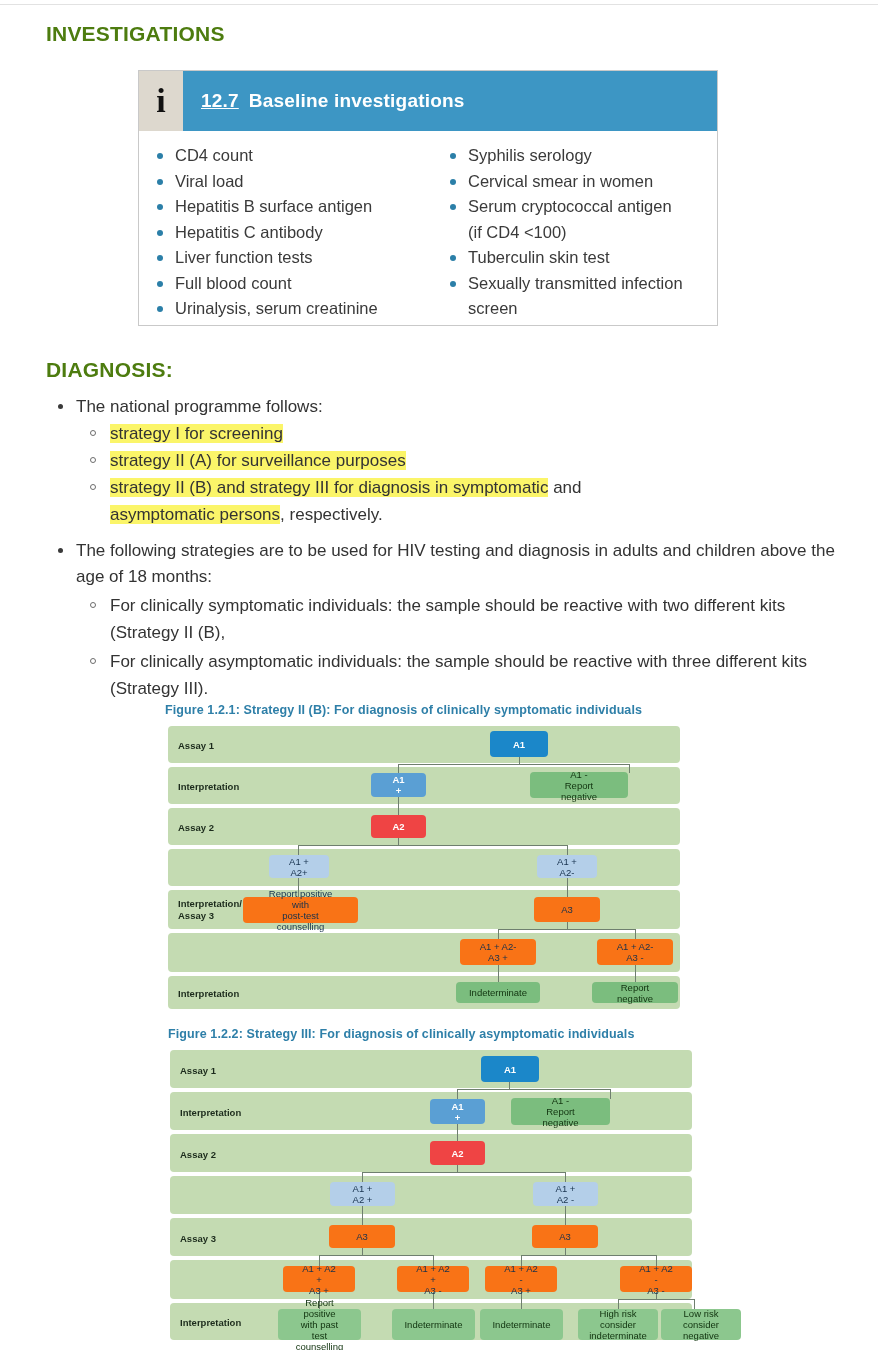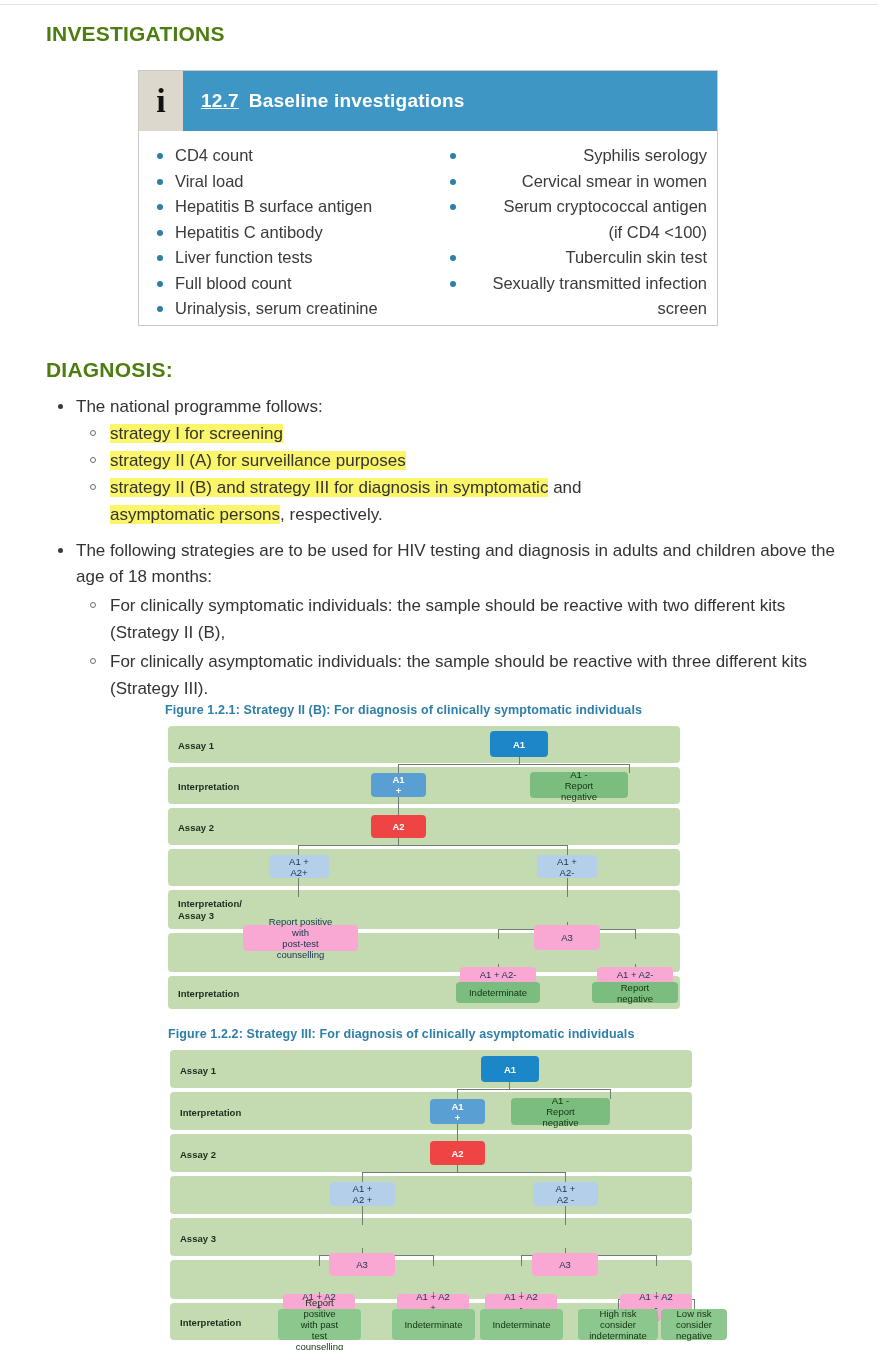--- a/index.html
+++ b/index.html
@@ -61,21 +61,21 @@
     font-weight: bold;
     padding-left: 18px;
     letter-spacing: 0.2px;
   }
   .infobox-title .num { margin-right: 10px; text-decoration: underline; }
   .infobox-body {
     display: flex;
     padding: 12px 10px 10px 14px;
   }
   .infobox-col { width: 50%; }
-  .infobox-col.right { padding-left: 16px; text-align: right; }
+  .infobox-col.right { padding-left: 16px; }
   .info-item {
     position: relative;
     padding-left: 22px;
     font-size: 16.5px;
     line-height: 25.5px;
     color: #3a3a3a;
   }
   .info-item .dot {
     position: absolute; left: 4px; top: 10px;
     width: 6px; height: 6px; border-radius: 50%;
@@ -140,21 +140,21 @@
     display: flex; align-items: center; justify-content: center;
     text-align: center;
     font-size: 9.5px;
     line-height: 11px;
     padding: 2px 19px;
   }
   .n-a1      { background: #1b87c9; color: #ffffff; font-weight: bold; }
   .n-a1plus  { background: #5a9fd4; color: #ffffff; font-weight: bold; }
   .n-a2      { background: #ef4444; color: #ffffff; font-weight: bold; }
   .n-blue    { background: #b4cfe9; color: #16314d; }
-  .n-pale    { background: #f9a8d4; color: #16314d; margin-top: 28px; }
+  .n-pale    { background: #f97316; color: #16314d; }
   .n-green   { background: #7bbd7e; color: #11330f; }
   .n-greenlt { background: #8cc78e; color: #11330f; }
   .conn { position: absolute; background: #6f7f6f; }
 </style>
 </head>
 <body>
 
 <div class="page">
   <div class="top-rule"></div>
 
@@ -404,21 +404,21 @@
     </div>
     <div class="node n-greenlt" style="left:222px; top:259px; width:83px; height:31px;">Indeterminate</div>
     <div class="node n-greenlt" style="left:310px; top:259px; width:83px; height:31px;">Indeterminate</div>
     <div class="node n-greenlt" style="left:408px; top:259px; width:80px; height:31px;">
       <div>
         <div>High risk</div>
         <div>consider</div>
         <div>indeterminate</div>
       </div>
     </div>
-    <div class="node n-greenlt" style="left:491px; top:259px; width:66px; height:31px;">
+    <div class="node n-greenlt" style="left:491px; top:259px; width:80px; height:31px;">
       <div>
         <div>Low risk</div>
         <div>consider</div>
         <div>negative</div>
       </div>
     </div>
   </div>
 
 </div>
 

